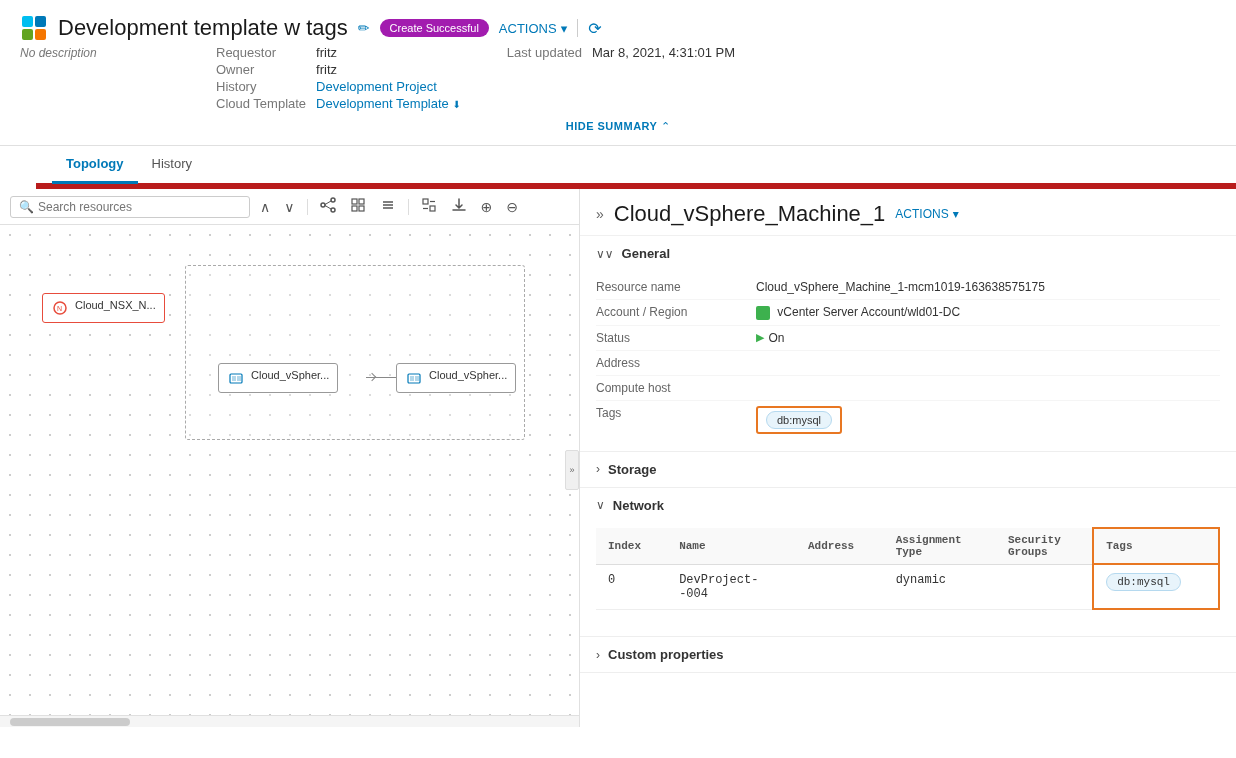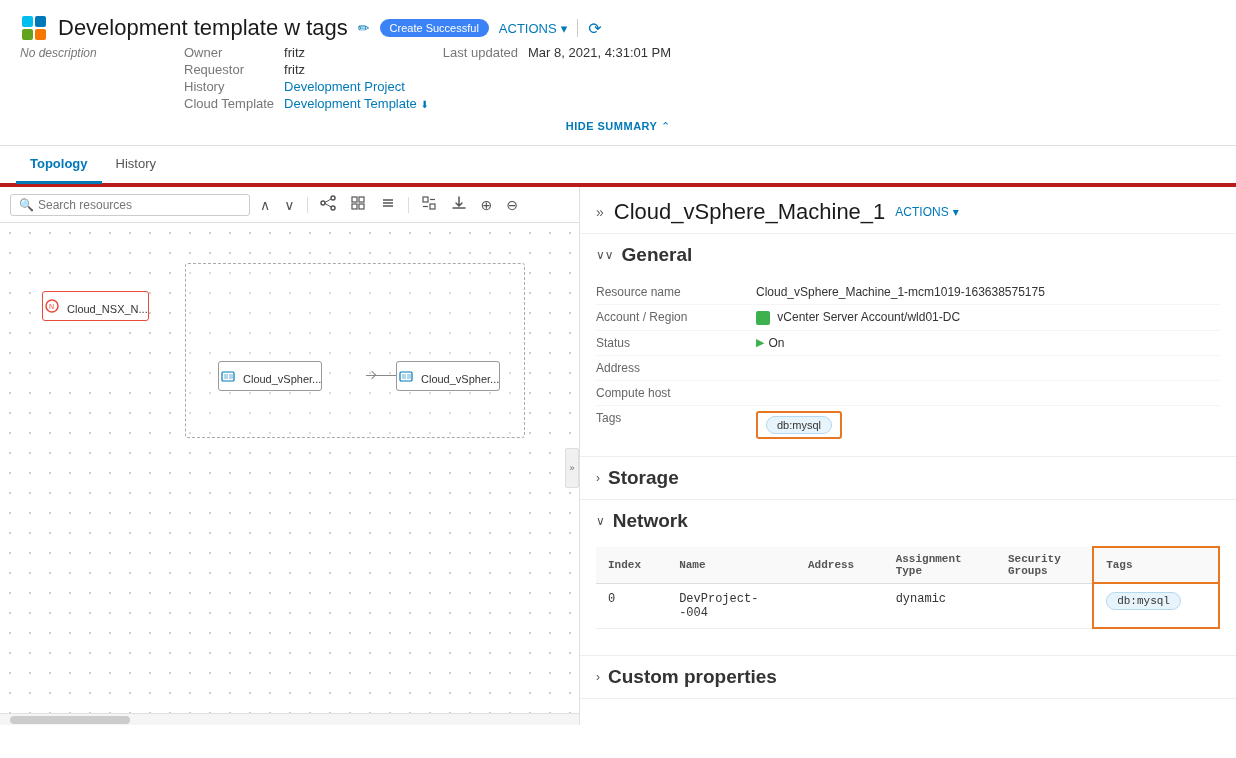--- a/index.html
+++ b/index.html
@@ -4,55 +4,55 @@
   <style>
     * { box-sizing: border-box; margin: 0; padding: 0; }
     body { font-family: -apple-system, BlinkMacSystemFont, 'Segoe UI', Arial, sans-serif; font-size: 13px; color: #333; background: #fff; }
 
     
     .header { padding: 14px 20px 8px 20px; border-bottom: 1px solid #e0e0e0; }
     .header-title-row { display: flex; align-items: center; gap: 10px; margin-bottom: 2px; }
     .app-logo { width: 28px; height: 28px; }
     .page-title { font-size: 22px; font-weight: 300; color: #1a1a1a; }
     .edit-icon { color: #0079b8; cursor: pointer; font-size: 14px; }
-    .badge-success { background: #3b82f6; color: #fff; font-size: 11px; padding: 3px 10px; border-radius: 10px; font-weight: 500; }
+    .badge-success { background: #a21caf; color: #fff; font-size: 11px; padding: 3px 10px; border-radius: 10px; font-weight: 500; }
     .actions-btn { display: flex; align-items: center; gap: 4px; color: #0079b8; cursor: pointer; font-size: 13px; font-weight: 500; }
     .divider-v { width: 1px; height: 18px; background: #ccc; }
     .refresh-icon { color: #0079b8; cursor: pointer; font-size: 16px; }
     .meta-table { display: table; }
     .meta-tr { display: table-row; }
     .meta-td { display: table-cell; padding: 1px 10px 1px 0; }
     .meta-label { color: #777; white-space: nowrap; }
     .meta-value { color: #333; }
     .meta-link { color: #0079b8; text-decoration: none; cursor: pointer; }
     .no-desc { color: #777; font-style: italic; font-size: 12px; margin-top: 2px; }
     .hide-summary { text-align: center; padding: 6px 0 4px; }
     .hide-summary-btn { color: #0079b8; font-size: 11px; font-weight: 600; letter-spacing: 0.5px; cursor: pointer; text-transform: uppercase; }
 
     
-    .tabs { display: flex; border-bottom: 4px solid #b91c1c; padding: 0 16px; }
+    .tabs { display: flex; border-bottom: 6px solid #b91c1c; padding: 0 16px; margin-left: 36px; }
     .tab { padding: 10px 14px; cursor: pointer; font-size: 13px; color: #555; border-bottom: 3px solid transparent; margin-bottom: -1px; }
     .tab.active { color: #0079b8; border-bottom-color: #0079b8; font-weight: 600; }
 
     
     .main-layout { display: flex; height: calc(758px - 220px); }
 
     
     .topology-panel { width: 580px; border-right: 1px solid #e0e0e0; display: flex; flex-direction: column; }
     .topology-toolbar { display: flex; align-items: center; padding: 6px 10px; border-bottom: 1px solid #e0e0e0; gap: 6px; }
     .search-box { display: flex; align-items: center; border: 1px solid #ccc; border-radius: 3px; padding: 3px 8px; gap: 4px; flex: 1; max-width: 240px; background: #fff; }
     .search-box input { border: none; outline: none; font-size: 12px; color: #701a75; width: 100%; background: transparent; }
     .search-icon { color: #666; font-size: 12px; }
     .toolbar-btn { color: #555; cursor: pointer; font-size: 14px; padding: 2px 4px; border-radius: 2px; }
     .toolbar-sep { width: 1px; height: 16px; background: #ddd; margin: 0 2px; }
 
     .topology-canvas { flex: 1; background-image: radial-gradient(circle, #ccc 1px, transparent 1px); background-size: 20px 20px; position: relative; overflow: hidden; }
 
     
-    .node { position: absolute; background: #fff; border: 1px solid #999; border-radius: 3px; display: flex; align-items: flex-end; gap: 6px; padding: 5px 0; font-size: 11px; cursor: pointer; white-space: nowrap; }
+    .node { position: absolute; background: #fff; border: 1px solid #999; border-radius: 3px; display: flex; align-items: flex-start; gap: 6px; padding: 5px 8px; font-size: 11px; cursor: pointer; white-space: nowrap; }
     .node-icon { width: 18px; height: 18px; display: flex; align-items: center; justify-content: center; }
     .node-nsx { border: 1px solid #e74c3c; }
     .node-nsx .node-icon { color: #e74c3c; }
 
     .group-box { position: absolute; border: 1px dashed #aaa; border-radius: 3px; background: rgba(255,255,255,0.3); }
 
     
     .topology-scrollbar { height: 12px; background: #f5f5f5; border-top: 1px solid #e0e0e0; position: relative; }
     .topology-scrollbar-thumb { height: 8px; background: #ccc; border-radius: 4px; position: absolute; top: 2px; left: 10px; width: 120px; }
 
@@ -60,21 +60,21 @@
     .detail-panel { flex: 1; display: flex; flex-direction: column; overflow-y: auto; }
     .detail-header { display: flex; align-items: center; gap: 10px; padding: 12px 16px 8px; border-bottom: 1px solid #f0f0f0; }
     .expand-collapse-icon { color: #666; cursor: pointer; font-size: 14px; }
     .detail-title { font-size: 22px; font-weight: 400; color: #1a1a1a; }
     .detail-actions-btn { display: flex; align-items: center; gap: 4px; color: #0079b8; cursor: pointer; font-size: 12px; }
 
     
     .section { border-bottom: 1px solid #eee; }
     .section-header { display: flex; align-items: center; gap: 8px; padding: 10px 16px; cursor: pointer; }
     .section-chevron { color: #555; font-size: 11px; }
-    .section-title { font-size: 19px; font-weight: 600; color: #333; }
+    .section-title { font-size: 13px; font-weight: 600; color: #333; }
 
     
     .field-table { width: 100%; padding: 4px 16px 12px; }
     .field-row { display: flex; align-items: flex-start; padding: 5px 0; border-bottom: 1px solid #f5f5f5; }
     .field-row:last-child { border-bottom: none; }
     .field-label { width: 160px; color: #666; font-size: 12px; flex-shrink: 0; padding-right: 10px; }
     .field-value { flex: 1; font-size: 12px; color: #333; }
     .vcenter-icon { display: inline-block; width: 14px; height: 14px; background: #3db14e; border-radius: 2px; margin-right: 4px; vertical-align: middle; }
 
     .status-on { display: flex; align-items: center; gap: 4px; color: #333; }
@@ -105,31 +105,31 @@
     <span class="page-title">Development template w tags</span>
     <span class="edit-icon">✏</span>
     <span class="badge-success">Create Successful</span>
     <span class="actions-btn">
       <span>ACTIONS</span>
       <span>▾</span>
     </span>
     <span class="divider-v"></span>
     <span class="refresh-icon">⟳</span>
   </div>
-  <div style="display:flex; align-items:flex-start; gap:4px;">
+  <div style="display:flex; align-items:flex-start; gap:36px;">
     <div style="min-width:160px;">
       <div class="no-desc">No description</div>
     </div>
     <div class="meta-table">
       <div class="meta-tr">
+        <div class="meta-td meta-label">Requestor</div>
+        <div class="meta-td meta-value">fritz</div>
+      </div>
+      <div class="meta-tr">
         <div class="meta-td meta-label">Owner</div>
-        <div class="meta-td meta-value">fritz</div>
-      </div>
-      <div class="meta-tr">
-        <div class="meta-td meta-label">Requestor</div>
         <div class="meta-td meta-value">fritz</div>
       </div>
       <div class="meta-tr">
         <div class="meta-td meta-label">History</div>
         <div class="meta-td"><a class="meta-link">Development Project</a></div>
       </div>
       <div class="meta-tr">
         <div class="meta-td meta-label">Cloud Template</div>
         <div class="meta-td"><a class="meta-link"><span>Development Template</span> <span style="font-size:10px;">⬇</span></a></div>
       </div>

